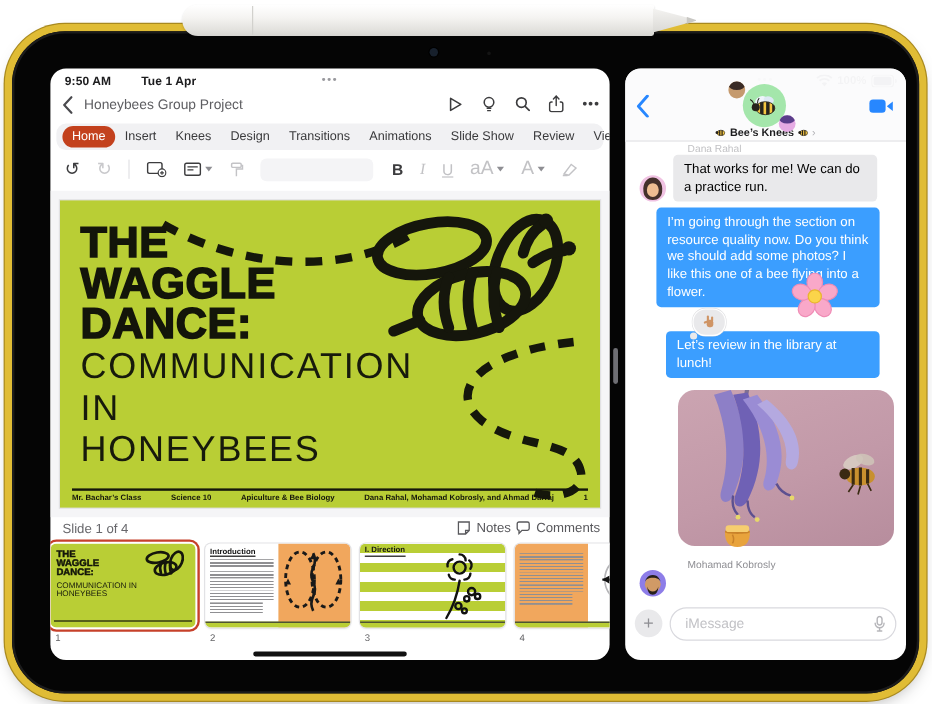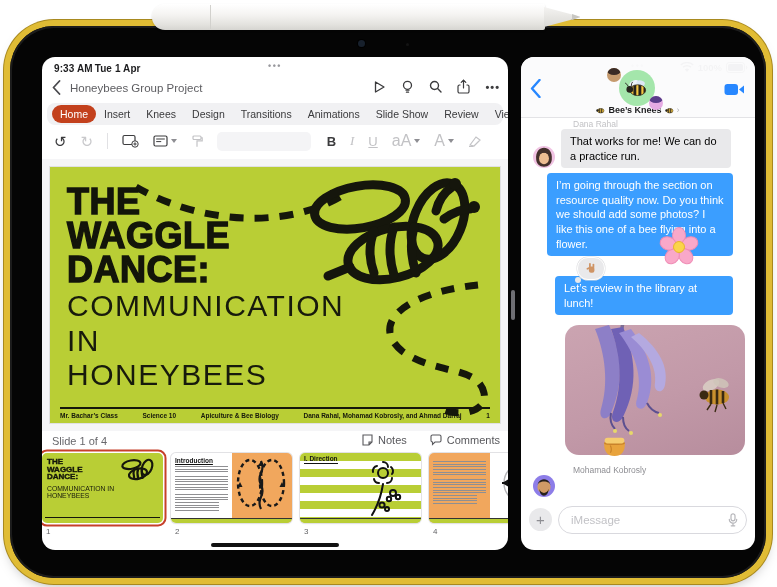--- a/index.html
+++ b/index.html
@@ -23,21 +23,21 @@
   .front-cam{position:absolute;left:50%;top:14px;width:7px;height:7px;margin-left:-30px;border-radius:50%;background:#17202c;box-shadow:0 0 0 1px #000}
   .cam-dot{position:absolute;left:50%;top:17px;width:3px;height:3px;margin-left:18px;border-radius:50%;background:#141414}
 
   .app-window{position:absolute;top:31px;height:493px;background:#fff;border-radius:13px;overflow:hidden}
   .app-left{left:32px;width:466px}
   .app-right{left:511px;width:234px}
   .divider-handle{position:absolute;left:501px;top:264px;width:4px;height:30px;border-radius:2px;background:#6e6e73}
 
   
   .pp-status{position:absolute;left:12px;top:6px;font-size:10px;font-weight:bold;color:#1c1c1e;letter-spacing:.1px}
-  .pp-status .date{margin-left:2px}
+  .pp-status .date{margin-left:25px}
   .win-dots{position:absolute;top:4px;left:50%;transform:translateX(-50%);font-size:9px;letter-spacing:1.5px;color:#98989d;font-weight:bold}
   .pp-nav{position:absolute;left:0;right:0;top:18px;height:26px}
   .pp-back{position:absolute;left:10px;top:5px}
   .pp-title{position:absolute;left:28px;top:7px;font-size:11.5px;color:#5d5d61}
   .pp-nav-icons{position:absolute;right:8px;top:4px;display:flex;align-items:center;gap:15px}
   .icon-btn{display:flex;align-items:center;justify-content:center}
   .more-glyph{font-size:11px;color:#3c3c3e;font-weight:bold;letter-spacing:1px}
 
   .pp-ribbon{position:absolute;left:5px;right:5px;top:46px;height:22px;background:#f1f1f3;border-radius:8px;
     display:flex;align-items:center;justify-content:space-between;padding:0 5px;box-sizing:border-box}
@@ -64,21 +64,21 @@
   .slide-title span{display:block}
   .slide-sub{position:absolute;left:17px;top:122px;font-size:30px;line-height:1.15;font-weight:300;color:#171a0c;letter-spacing:1.5px}
   .slide-sub span{display:block}
   .slide-footer{position:absolute;left:10px;right:10px;top:240px;border-top:2px solid #15170b;display:flex;
     justify-content:space-between;padding-top:3px;font-size:6.5px;font-weight:bold;color:#15170b}
   .slide-art{position:absolute;left:0;top:0;width:450px;height:256px;pointer-events:none}
   .crayon-bee{position:absolute}
 
   .pp-statusrow{position:absolute;left:0;right:0;top:376px;height:18px}
   .slide-count{position:absolute;left:10px;top:2px;font-size:11px;color:#68686c}
-  .nc-group{position:absolute;right:8px;top:1px;display:flex;gap:23px}
+  .nc-group{position:absolute;right:8px;top:1px;display:flex;gap:4px}
   .nc-btn{display:flex;align-items:center;gap:5px;font-size:11px;color:#58585c}
 
   .thumbs{position:absolute;left:0;right:0;top:396px;height:92px}
   .thumb{position:absolute;top:0;width:121px;height:70px;background:#fff;border-radius:5px;
     box-shadow:0 0 0 1px #e2e2e5,0 1px 2px rgba(0,0,0,.08);overflow:hidden}
   .thumb.selected{box-shadow:0 0 0 1.5px #fff,0 0 0 3.5px #c6402a}
   .thumb-num{position:absolute;top:74px;font-size:8px;color:#636366}
   .mini-slide1{position:absolute;inset:0;background:#b9ce35}
   .mini-title{position:absolute;left:5px;top:5px;font-size:8px;line-height:.95;font-weight:bold;color:#13150a;-webkit-text-stroke:.4px #13150a}
   .mini-title span{display:block}
@@ -142,21 +142,21 @@
   <div class="pencil-point"></div>
 </div>
 
 <div class="ipad">
   <div class="front-cam"></div>
   <div class="cam-dot"></div>
 
   <div class="app-window app-left">
 
     <div class="pp-status">
-      <span>9:33 AM</span><span class="date">Tue 1 Apr</span>
+      <span>9:50 AM</span><span class="date">Tue 1 Apr</span>
     </div>
     <div class="win-dots">•••</div>
 
     <div class="pp-nav">
       <span class="pp-back icon-btn">
         <svg width="9" height="15" viewBox="0 0 9 15">
             <path d="M7.5 1 L1.5 7.5 L7.5 14" stroke="#4a4a4e" stroke-width="1.8" fill="none" stroke-linecap="round" stroke-linejoin="round"></path>
           </svg>
       </span>
       <span class="pp-title">Honeybees Group Project</span>

